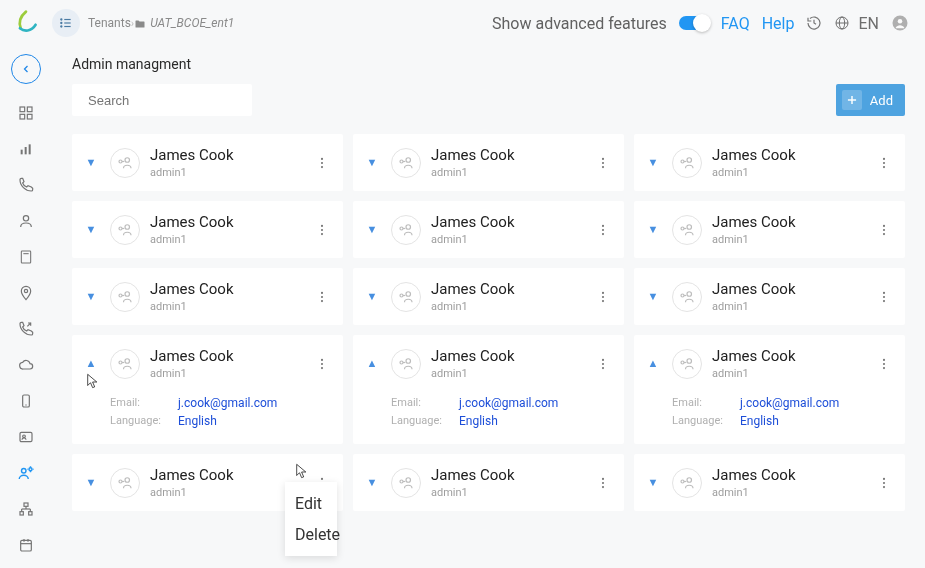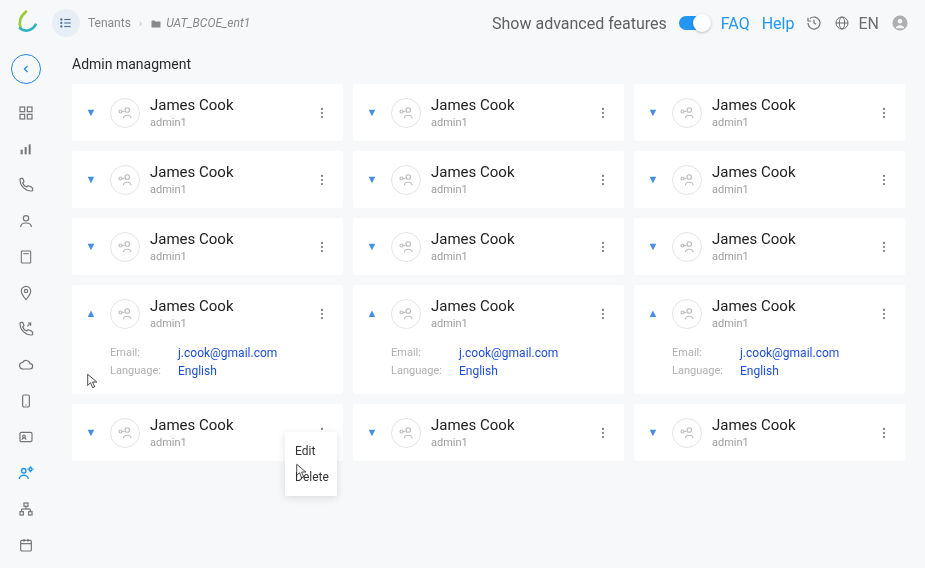--- a/index.html
+++ b/index.html
@@ -34,21 +34,21 @@
     flex: 1;
   }
   .icon-btn {
     width: 28px; height: 28px;
     display: flex; align-items: center; justify-content: center;
     border-radius: 50%;
     color: #616161;
     cursor: pointer;
   }
   .icon-btn.primary-bg { background: #e8eef5; color: #4a7aa3; }
-  .breadcrumb { display: flex; align-items: center; gap: 8px; color: #8a8a8a; font-size: 12px; }
+  .breadcrumb { display: flex; align-items: center; gap: 0; color: #8a8a8a; font-size: 12px; }
   .breadcrumb .sep { color: #bdbdbd; font-size: 11px; }
   .breadcrumb .crumb { cursor: pointer; }
   .breadcrumb .folder { display: flex; align-items: flex-end; gap: 4px; font-style: italic; }
   .right-tools {
     display: flex; align-items: center; gap: 12px;
     color: #616161; font-size: 16px;
   }
   .right-tools .link-blue { color: #2196f3; cursor: pointer; text-align: center; }
   .toggle {
     width: 30px; height: 14px;
@@ -167,21 +167,21 @@
     position: absolute;
     top: 28px; right: 6px;
     width: 52px;
     background: #fff;
     box-shadow: 0 2px 8px rgba(0,0,0,0.12);
     z-index: 20;
     padding: 6px 0;
   }
   .menu-item {
     padding: 6px 10px;
-    font-size: 12px;
+    font-size: 16px;
     color: #333;
     cursor: pointer;
   }
   .cursor-arrow {
     position: absolute;
     width: 14px; height: 18px;
     pointer-events: none;
     z-index: 30;
   }
   svg { display: block; }
@@ -349,20 +349,38 @@
           <rect x="4" y="5" width="16" height="16" rx="2"></rect>
           <line x1="4" y1="10" x2="20" y2="10"></line>
           <line x1="9" y1="3" x2="9" y2="7"></line>
           <line x1="15" y1="3" x2="15" y2="7"></line>
         </svg>
       </div>
   </div>
 
   <div class="main">
     <div class="page-title">Admin managment</div>
+    <div class="actions-row">
+      <div class="search-box">
+        <svg width="14" height="14" viewBox="0 0 24 24" fill="none" stroke="currentColor" stroke-width="2">
+            <circle cx="10" cy="10" r="6"></circle>
+            <line x1="15" y1="15" x2="20" y2="20"></line>
+          </svg>
+        <input type="text" placeholder="Search" style="">
+      </div>
+      <div class="add-btn">
+        <span class="plus-box">
+          <svg width="14" height="14" viewBox="0 0 24 24" fill="none" stroke="#fff" stroke-width="2.5">
+              <line x1="12" y1="5" x2="12" y2="19"></line>
+              <line x1="5" y1="12" x2="19" y2="12"></line>
+            </svg>
+        </span>
+        <span>Add</span>
+      </div>
+    </div>
 
     <div class="grid" id="grid">
         <div class="card">
     <div class="card-head">
       <span class="chev">▼</span>
       <span class="avatar">
               <svg width="18" height="18" viewBox="0 0 24 24" fill="none" stroke="currentColor" stroke-width="1.6">
                 <circle cx="15" cy="8" r="3"></circle>
                 <path d="M10 19c0-2.5 2.5-4 5-4s5 1.5 5 4"></path>
                 <circle cx="6" cy="10" r="2"></circle>

